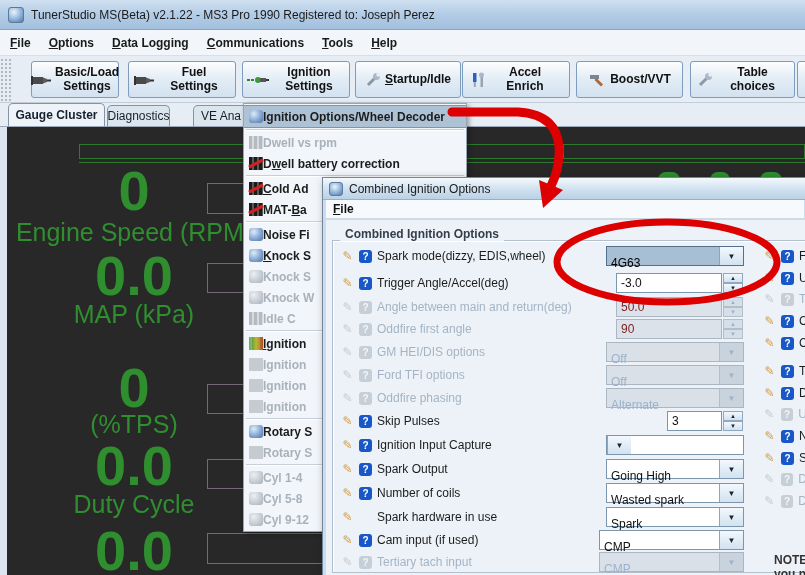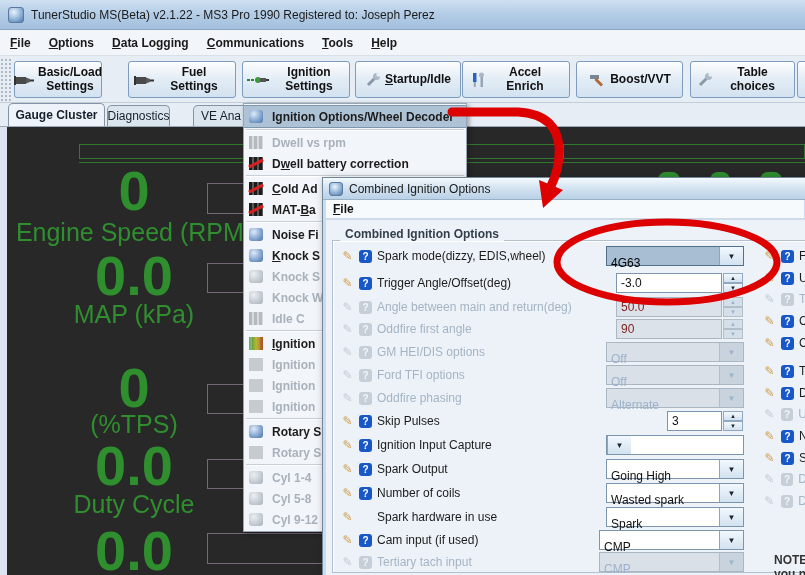--- a/index.html
+++ b/index.html
@@ -78,21 +78,21 @@
   .arc { position:absolute; background:#2f8f2f; }
   .dome { border-radius:11px 11px 0 0; }
 
   
   .popup {
     position:absolute; left:243px; top:103px; width:224px; z-index:50;
     background:#f2f5f9; border:1px solid #98a4b2;
     box-shadow:2px 2px 5px rgba(0,0,0,.35);
     display:flex; flex-direction:column; padding:1px 0;
   }
-  .pm-item { height:21px; display:flex; align-items:center; gap:9px; padding:4px 5px;
+  .pm-item { height:21px; display:flex; align-items:center; padding:4px 5px;
     font-size:12px; font-weight:bold; color:#1c1c1c; white-space:nowrap; overflow:hidden; cursor:pointer; }
   .pm-item.sel { height:23px; background:#aec2d6; border-top:1px solid #7e96ac; border-bottom:1px solid #7e96ac; }
   .pm-item.dis { color:#a9b1ba; cursor:default; }
   .pm-sep { height:2px; margin:1px 2px; border-top:1px solid #c9cfd7; border-bottom:1px solid #ffffff; }
   .pmic { width:14px; height:13px; flex:0 0 auto; position:relative; }
   .ic-app  { background:radial-gradient(circle at 35% 30%, #dcebf8, #7d9fce 60%, #51749f); border-radius:3px; }
   .ic-appg { background:radial-gradient(circle at 35% 30%, #eceff2, #c2c9d1 60%, #a8b0b9); border-radius:3px; }
   .ic-tred { background:repeating-linear-gradient(90deg,#1c1c1c 0 3px,#5a5a5a 3px 5px); }
   .ic-tred::after { content:""; position:absolute; left:-1px; top:5px; width:16px; height:3px;
     background:#d42020; transform:rotate(-27deg); }
@@ -174,21 +174,21 @@
     <span class="mitem"><u>F</u>ile</span>
     <span class="mitem"><u>O</u>ptions</span>
     <span class="mitem"><u>D</u>ata Logging</span>
     <span class="mitem"><u>C</u>ommunications</span>
     <span class="mitem"><u>T</u>ools</span>
     <span class="mitem"><u>H</u>elp</span>
   </div>
 
   <div class="toolbar">
     <div class="tool-grip"></div>
-    <div class="tbtn" style="left:14px;width:88px">
+    <div class="tbtn" style="left:31px;width:88px">
       <svg width="20" height="14">
           <rect x="0" y="3" width="2" height="9" fill="#333"></rect>
           <rect x="2" y="4" width="10" height="7" fill="#4a4a4a"></rect>
           <polygon points="12,4.5 16,6 16,9 12,10.5" fill="#5a5a5a"></polygon>
           <rect x="16" y="6.5" width="4" height="2" fill="#333"></rect>
         </svg>
       <span class="tlabel">Basic/Load Settings</span>
     </div>
     <div class="tbtn" style="left:128px;width:108px">
       <svg width="20" height="14">
@@ -387,21 +387,21 @@
         <span class="rlabel">Spark mode(dizzy, EDIS,wheel)</span>
         <div class="combo focused">
           <span class="cval">4G63</span>
           <span class="carrow">▼</span>
         </div>
       </div>
 
       <div class="row" style="top:53px">
         <span class="pencil">✎</span>
         <span class="help">?</span>
-        <span class="rlabel">Trigger Angle/Offset(deg)</span>
+        <span class="rlabel">Trigger Angle/Accel(deg)</span>
         <div class="spin" style="left:275px">
           <span class="sfield" style="width:106px">-3.0</span>
           <span class="sbtns">
               <span class="sbtn">▲</span>
               <span class="sbtn">▼</span>
             </span>
         </div>
       </div>
 
       <div class="row off" style="top:77px">

